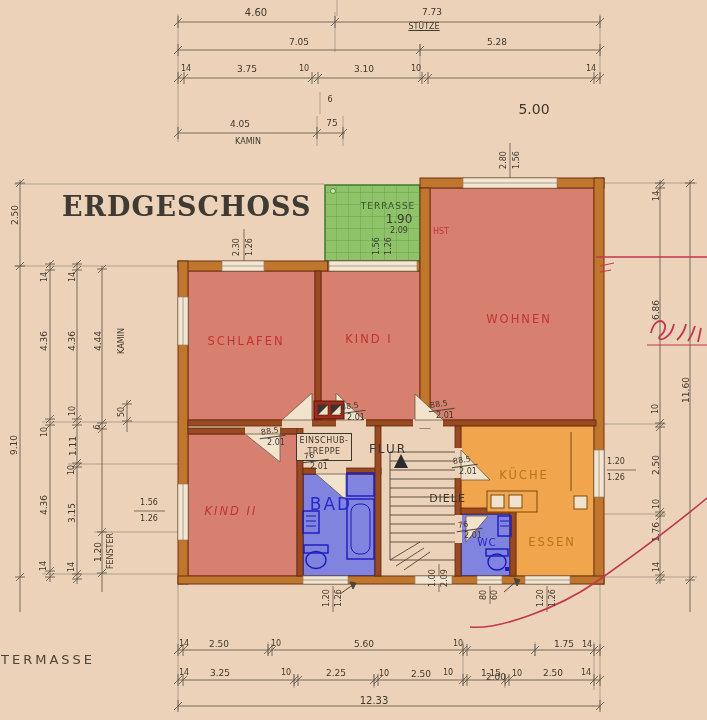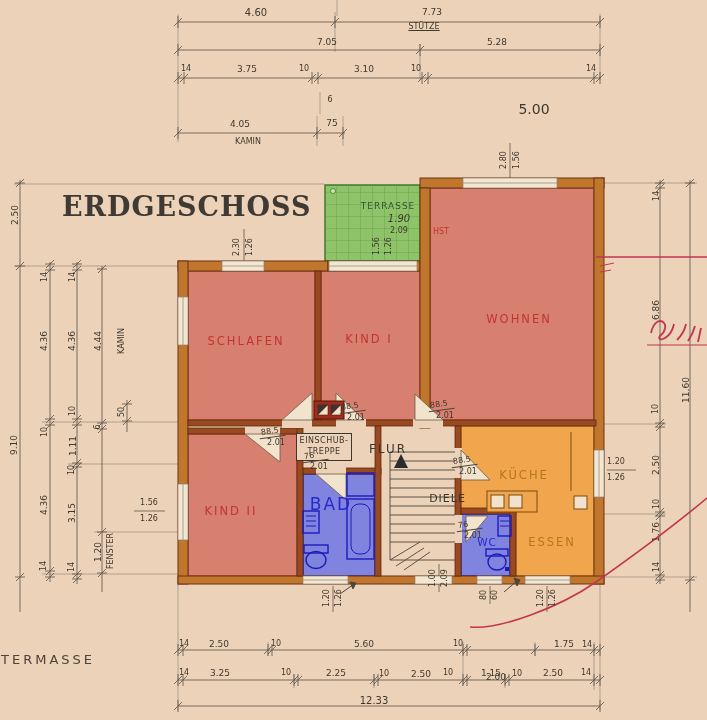--- a/index.html
+++ b/index.html
@@ -182,21 +182,21 @@
 <div class="title">ERDGESCHOSS</div>
 <div class="termasse">TERMASSE</div>
 <div class="einschub">
   <div>EINSCHUB-</div>
   <div>TREPPE</div>
 </div>
 <div id="labels">
       <div class="lbl" style="left: 256px; top: 13px; font-size: 10px; transform: translate(-50%, -50%) rotate(0deg);">4.60</div>
       <div class="lbl" style="left: 432px; top: 12px; font-size: 9px; transform: translate(-50%, -50%) rotate(0deg);">7.73</div>
       <div class="lbl" style="left: 424px; top: 27px; font-size: 8px; transform: translate(-50%, -50%) rotate(0deg); text-decoration: underline;">STÜTZE</div>
-      <div class="lbl" style="left: 299px; top: 42px; font-size: 9px; transform: translate(-50%, -50%) rotate(0deg); margin-left: 28px;">7.05</div>
+      <div class="lbl" style="left: 299px; top: 42px; font-size: 9px; transform: translate(-50%, -50%) rotate(0deg);">7.05</div>
       <div class="lbl" style="left: 497px; top: 42px; font-size: 9px; transform: translate(-50%, -50%) rotate(0deg);">5.28</div>
       <div class="lbl" style="left: 186px; top: 69px; font-size: 8px; transform: translate(-50%, -50%) rotate(0deg);">14</div>
       <div class="lbl" style="left: 247px; top: 69px; font-size: 9px; transform: translate(-50%, -50%) rotate(0deg);">3.75</div>
       <div class="lbl" style="left: 304px; top: 69px; font-size: 8px; transform: translate(-50%, -50%) rotate(0deg);">10</div>
       <div class="lbl" style="left: 364px; top: 69px; font-size: 9px; transform: translate(-50%, -50%) rotate(0deg);">3.10</div>
       <div class="lbl" style="left: 416px; top: 69px; font-size: 8px; transform: translate(-50%, -50%) rotate(0deg);">10</div>
       <div class="lbl" style="left: 534px; top: 69px; font-size: 14px; transform: translate(-50%, -50%) rotate(0deg); margin-top: 40px;">5.00</div>
       <div class="lbl" style="left: 591px; top: 69px; font-size: 8px; transform: translate(-50%, -50%) rotate(0deg);">14</div>
       <div class="lbl" style="left: 330px; top: 100px; font-size: 8px; transform: translate(-50%, -50%) rotate(0deg);">6</div>
       <div class="lbl" style="left: 240px; top: 124px; font-size: 9px; transform: translate(-50%, -50%) rotate(0deg);">4.05</div>
@@ -249,39 +249,39 @@
       <div class="lbl" style="left: 448px; top: 673px; font-size: 8px; transform: translate(-50%, -50%) rotate(0deg);">10</div>
       <div class="lbl" style="left: 491px; top: 673px; font-size: 9px; transform: translate(-50%, -50%) rotate(0deg);">1.15</div>
       <div class="lbl" style="left: 517px; top: 674px; font-size: 8px; transform: translate(-50%, -50%) rotate(0deg);">10</div>
       <div class="lbl" style="left: 553px; top: 673px; font-size: 9px; transform: translate(-50%, -50%) rotate(0deg);">2.50</div>
       <div class="lbl" style="left: 586px; top: 673px; font-size: 8px; transform: translate(-50%, -50%) rotate(0deg);">14</div>
       <div class="lbl" style="left: 374px; top: 701px; font-size: 10px; transform: translate(-50%, -50%) rotate(0deg);">12.33</div>
       <div class="lbl" style="left: 237px; top: 247px; font-size: 8px; transform: translate(-50%, -50%) rotate(-90deg);">2.30</div>
       <div class="lbl" style="left: 250px; top: 247px; font-size: 8px; transform: translate(-50%, -50%) rotate(-90deg);">1.26</div>
       <div class="lbl" style="left: 504px; top: 160px; font-size: 8px; transform: translate(-50%, -50%) rotate(-90deg);">2.80</div>
       <div class="lbl" style="left: 517px; top: 160px; font-size: 8px; transform: translate(-50%, -50%) rotate(-90deg);">1.56</div>
-      <div class="lbl" style="left: 399px; top: 219px; font-size: 10px; transform: translate(-50%, -50%) rotate(0deg); font-style: italic;">1.90</div>
+      <div class="lbl" style="left: 399px; top: 219px; font-size: 12px; transform: translate(-50%, -50%) rotate(0deg);">1.90</div>
       <div class="lbl" style="left: 399px; top: 231px; font-size: 8px; transform: translate(-50%, -50%) rotate(0deg);">2.09</div>
       <div class="lbl" style="left: 377px; top: 246px; font-size: 8px; transform: translate(-50%, -50%) rotate(-90deg);">1.56</div>
       <div class="lbl" style="left: 389px; top: 246px; font-size: 8px; transform: translate(-50%, -50%) rotate(-90deg);">1.26</div>
       <div class="lbl c-red" style="left: 441px; top: 232px; font-size: 8px; transform: translate(-50%, -50%) rotate(0deg);">HST</div>
       <div class="lbl" style="left: 149px; top: 503px; font-size: 8px; transform: translate(-50%, -50%) rotate(0deg);">1.56</div>
       <div class="lbl" style="left: 149px; top: 519px; font-size: 8px; transform: translate(-50%, -50%) rotate(0deg);">1.26</div>
       <div class="lbl" style="left: 433px; top: 578px; font-size: 8px; transform: translate(-50%, -50%) rotate(-90deg);">1.00</div>
       <div class="lbl" style="left: 445px; top: 578px; font-size: 8px; transform: translate(-50%, -50%) rotate(-90deg);">2.09</div>
       <div class="lbl" style="left: 484px; top: 595px; font-size: 8px; transform: translate(-50%, -50%) rotate(-90deg);">80</div>
       <div class="lbl" style="left: 495px; top: 595px; font-size: 8px; transform: translate(-50%, -50%) rotate(-90deg);">60</div>
       <div class="lbl" style="left: 327px; top: 598px; font-size: 8px; transform: translate(-50%, -50%) rotate(-90deg);">1.20</div>
       <div class="lbl" style="left: 339px; top: 598px; font-size: 8px; transform: translate(-50%, -50%) rotate(-90deg);">1.26</div>
       <div class="lbl" style="left: 541px; top: 598px; font-size: 8px; transform: translate(-50%, -50%) rotate(-90deg);">1.20</div>
       <div class="lbl" style="left: 553px; top: 598px; font-size: 8px; transform: translate(-50%, -50%) rotate(-90deg);">1.26</div>
       <div class="lbl c-red" style="left: 246px; top: 342px; font-size: 11.5px; letter-spacing: 2px; transform: translate(-50%, -50%) rotate(0deg);">SCHLAFEN</div>
       <div class="lbl c-red" style="left: 369px; top: 340px; font-size: 11.5px; letter-spacing: 2px; transform: translate(-50%, -50%) rotate(0deg);">KIND I</div>
       <div class="lbl c-red" style="left: 519px; top: 320px; font-size: 11.5px; letter-spacing: 2px; transform: translate(-50%, -50%) rotate(0deg);">WOHNEN</div>
-      <div class="lbl c-red" style="left: 231px; top: 512px; font-size: 11.5px; letter-spacing: 2px; transform: translate(-50%, -50%) rotate(0deg);">KIND II</div>
+      <div class="lbl c-red" style="left: 231px; top: 512px; font-size: 11.5px; letter-spacing: 2px; transform: translate(-50%, -50%) rotate(0deg); font-style: italic;">KIND II</div>
       <div class="lbl c-blue" style="left: 331px; top: 504px; font-size: 17px; letter-spacing: 2px; transform: translate(-50%, -50%) rotate(0deg);">BAD</div>
       <div class="lbl c-blue" style="left: 487px; top: 542px; font-size: 10.5px; letter-spacing: 1px; transform: translate(-50%, -50%) rotate(0deg);">WC</div>
       <div class="lbl c-orange" style="left: 524px; top: 467px; font-size: 11.5px; letter-spacing: 2px; transform: translate(-50%, -50%) rotate(0deg); margin-top: 9px;">KÜCHE</div>
       <div class="lbl c-orange" style="left: 552px; top: 543px; font-size: 11.5px; letter-spacing: 2px; transform: translate(-50%, -50%) rotate(0deg);">ESSEN</div>
       <div class="lbl c-gray" style="left: 388px; top: 449px; font-size: 12px; letter-spacing: 2px; transform: translate(-50%, -50%) rotate(0deg);">FLUR</div>
       <div class="lbl c-gray" style="left: 438px; top: 498px; font-size: 11px; letter-spacing: 1px; transform: translate(-50%, -50%) rotate(0deg); padding-left: 19px;">DIELE</div>
       <div class="lbl c-green" style="left: 388px; top: 206px; font-size: 9px; letter-spacing: 1px; transform: translate(-50%, -50%) rotate(0deg);">TERRASSE</div>
       <div class="frac" style="left: 272px; top: 437px; transform: translate(-50%, -50%) rotate(0deg);">
         <span class="ft">88.5</span>
         <span class="fb">2.01</span>

